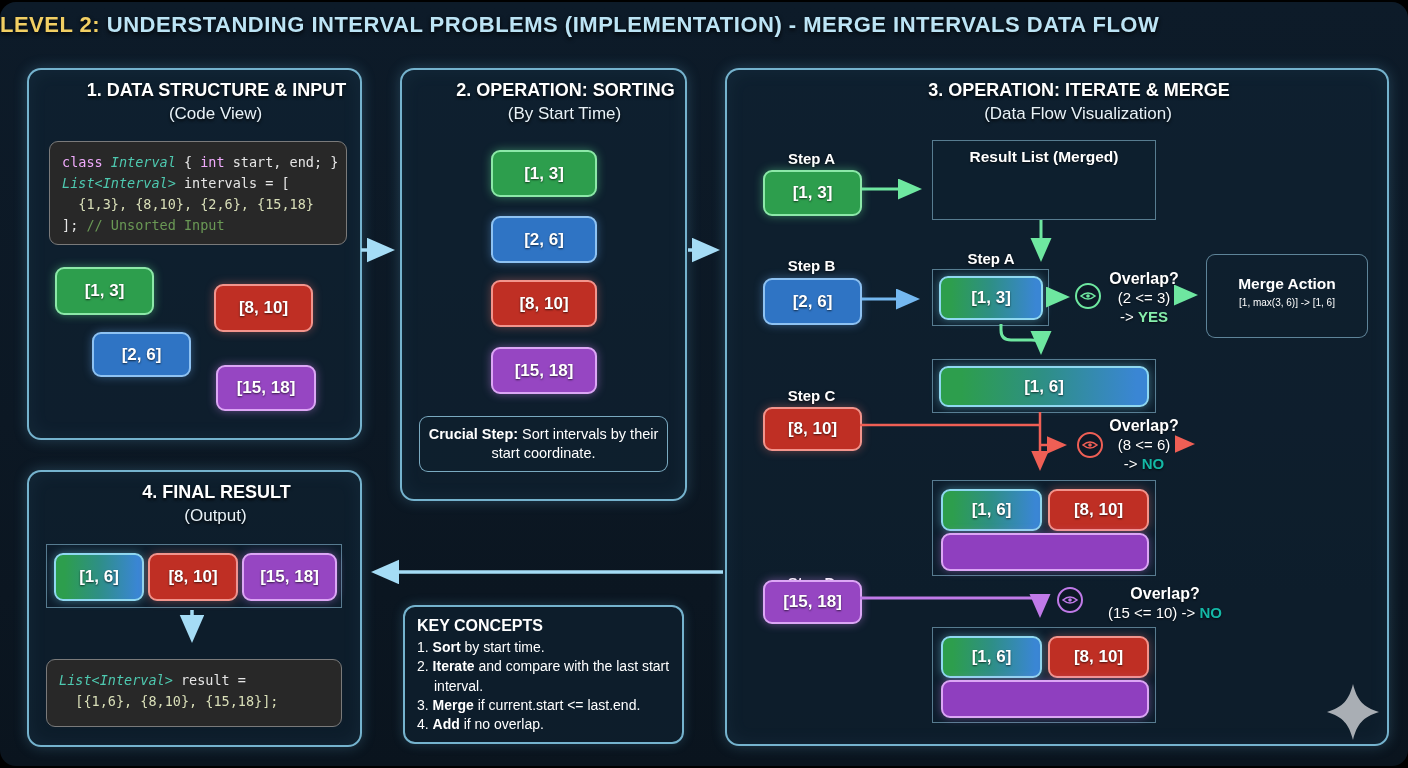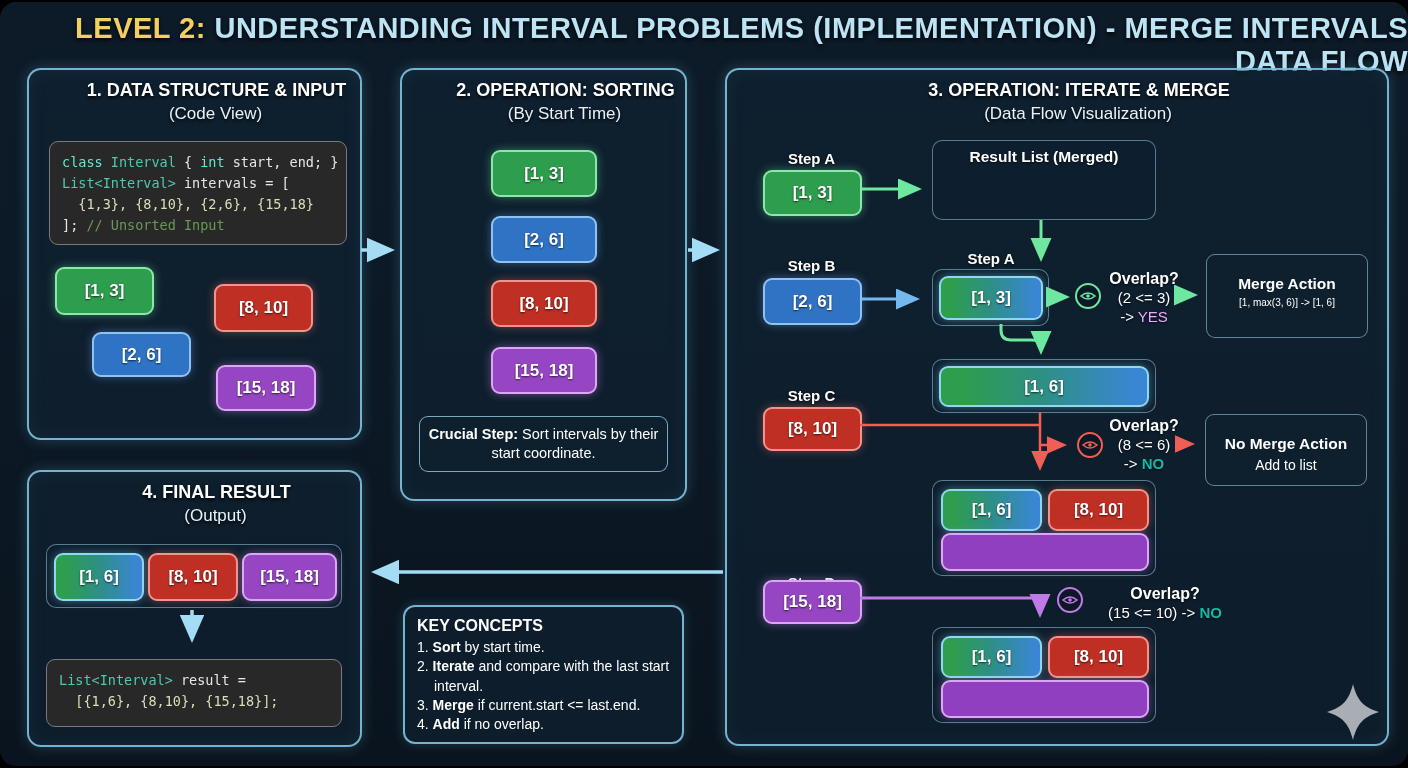--- a/index.html
+++ b/index.html
@@ -2,75 +2,75 @@
 <html><head>
 <meta charset="utf-8">
 <style>
   html,body{margin:0;padding:0;background:#000;}
   .stage{position:relative;width:1408px;height:768px;overflow:hidden;background:#000;
          font-family:"Liberation Sans",sans-serif;}
   .frame{position:absolute;left:0;top:2px;right:0;bottom:2px;border-radius:16px;
          background:linear-gradient(180deg,#0d1b29 0%,#0c1824 55%,#0a141e 100%);}
 
   
-  .main-title{position:absolute;left:0;top:12px;width:1408px;text-align:right;
-              font-size:29px;font-weight:bold;letter-spacing:.5px;
+  .main-title{position:absolute;left:0;top:12px;width:1408px;text-align:left;
+              font-size:22px;font-weight:bold;letter-spacing:.5px;
               text-shadow:0 2px 4px rgba(0,0,0,.9);}
   .t-yellow{color:#f2cf63;}
   .t-blue{color:#bce4f5;}
 
   
   .panel{position:absolute;border:2px solid rgba(136,206,235,.85);border-radius:14px;
          background:rgba(16,36,52,.55);
          box-shadow:0 0 14px rgba(110,190,230,.25), inset 0 0 20px rgba(110,190,230,.07);}
   .panel-title{position:absolute;left:0;width:100%;text-align:center;color:#fff;
                font-size:18px;font-weight:bold;text-shadow:0 2px 3px rgba(0,0,0,.8);padding-left:22px;}
   .panel-sub{position:absolute;left:0;width:100%;text-align:center;color:#e8f2f8;
              font-size:17px;text-shadow:0 2px 3px rgba(0,0,0,.8);padding-left:21px;}
 
   
   .code{position:absolute;background:#282828;border:1px solid #7a7a7a;border-radius:9px;
         font-family:"DejaVu Sans Mono",monospace;font-size:13.5px;line-height:1.55;
         color:#e6e6e6;padding:10px 12px;white-space:pre;}
-  .ck{color:#5eead4;} .ct{color:#4ec9b0;} .cp{color:#e6e6e6;}
+  .ck{color:#f0abfc;} .ct{color:#4ec9b0;font-style:italic;} .cp{color:#e6e6e6;}
   .cn{color:#d9dfb8;} .cc{color:#6a9955;}
 
   
   .chip{position:absolute;display:flex;align-items:center;justify-content:center;
         color:#fff;font-weight:bold;font-size:17px;border-radius:9px;
         text-shadow:0 1px 2px rgba(0,0,0,.65);}
   .chip.green {background:#2d9e4d;border:2px solid #8ce8a8;box-shadow:0 0 10px rgba(100,230,150,.45);}
   .chip.blue  {background:#2f74c4;border:2px solid #8ec2f2;box-shadow:0 0 10px rgba(110,175,250,.4);}
   .chip.red   {background:#bf2f24;border:2px solid #f2948c;box-shadow:0 0 10px rgba(245,120,110,.4);}
   .chip.purple{background:#9646c2;border:2px solid #dca6f5;box-shadow:0 0 10px rgba(205,135,245,.45);}
   .chip.grad  {background:linear-gradient(90deg,#2d9e4d 10%,#2e8f86 50%,#3a86d4 95%);
                border:2px solid #8fd8f0;box-shadow:0 0 10px rgba(125,215,240,.45);}
   .chip.pbar  {background:#8f3fbf;border:2px solid #dca6f5;box-shadow:0 0 8px rgba(205,135,245,.4);}
 
   
-  .holder{position:absolute;border:1.5px solid rgba(150,200,225,.55);border-radius:10px;
+  .holder{position:absolute;border:1.5px solid rgba(150,200,225,.55);border-radius:0;
           background:rgba(14,32,46,.45);}
   .holder-title{width:100%;text-align:center;color:#fff;font-weight:bold;font-size:15.5px;
                 padding-top:7px;text-shadow:0 1px 2px rgba(0,0,0,.7);}
 
   
   .step-label{position:absolute;text-align:center;color:#fff;font-weight:bold;font-size:15px;
               text-shadow:0 1px 3px rgba(0,0,0,.8);}
   .note-box{position:absolute;border:1.5px solid rgba(150,205,230,.8);border-radius:9px;
             background:rgba(14,32,46,.5);color:#fff;text-align:center;font-size:14.5px;
             display:flex;align-items:center;justify-content:center;padding:4px 8px;
             line-height:1.3;}
   .action-box{position:absolute;border:1.5px solid rgba(150,200,225,.6);border-radius:9px;
               background:rgba(14,32,46,.5);color:#fff;text-align:center;padding-top:20px;}
   .action-box .ab-title{font-weight:bold;font-size:15.5px;}
   .action-box .ab-body{font-size:10px;margin-top:4px;}
   .overlap{position:absolute;text-align:center;color:#fff;font-size:15px;line-height:19px;
            text-shadow:0 1px 2px rgba(0,0,0,.7);}
   .overlap .oq{font-weight:bold;font-size:16px;}
-  .v-yes{color:#f0abfc;font-weight:normal;text-align:center;}
+  .v-yes{color:#86efac;font-weight:bold;text-align:center;}
   .v-no{color:#14b8a6;font-weight:bold;}
 
   
   .kc{position:absolute;border:2px solid rgba(136,206,235,.85);border-radius:12px;
       background:rgba(16,36,52,.55);color:#fff;padding:10px 12px;
       box-shadow:0 0 12px rgba(110,190,230,.22);}
   .kc-title{font-weight:bold;font-size:16px;margin-bottom:3px;}
   .kc-item{font-size:14px;line-height:1.38;padding-left:17px;text-indent:-17px;}
 
   svg.overlay{position:absolute;left:0;top:0;pointer-events:none;}
@@ -139,24 +139,20 @@
     <div class="holder" style="left:205px;top:289px;width:222px;height:52px;">
       <div class="chip grad" style="left:6px;top:6px;width:206px;height:37px;">[1, 6]</div>
     </div>
 
     <div class="step-label" style="left:36px;top:317px;width:97px;">Step C</div>
     <div class="chip red" style="left:36px;top:337px;width:95px;height:40px;">[8, 10]</div>
     <div class="overlap" style="left:372px;top:346px;width:90px;">
       <div class="oq">Overlap?</div>
       <div>(8 &lt;= 6)</div>
       <div><span>-&gt; </span><span class="v-no">NO</span></div>
-    </div>
-    <div class="action-box" style="left:478px;top:344px;width:160px;height:50px;">
-      <div class="ab-title">No Merge Action</div>
-      <div class="ab-body" style="font-size:14px;">Add to list</div>
     </div>
 
     <div class="holder" style="left:205px;top:410px;width:222px;height:94px;">
       <div class="chip grad" style="left:8px;top:8px;width:97px;height:38px;">[1, 6]</div>
       <div class="chip red" style="left:115px;top:8px;width:97px;height:38px;">[8, 10]</div>
       <div class="chip pbar" style="left:8px;top:52px;width:204px;height:34px;"></div>
     </div>
 
     <div class="step-label" style="left:36px;top:504px;width:97px;text-decoration:underline;">Step D</div>
     <div class="chip purple" style="left:36px;top:510px;width:95px;height:40px;">[15, 18]</div>

